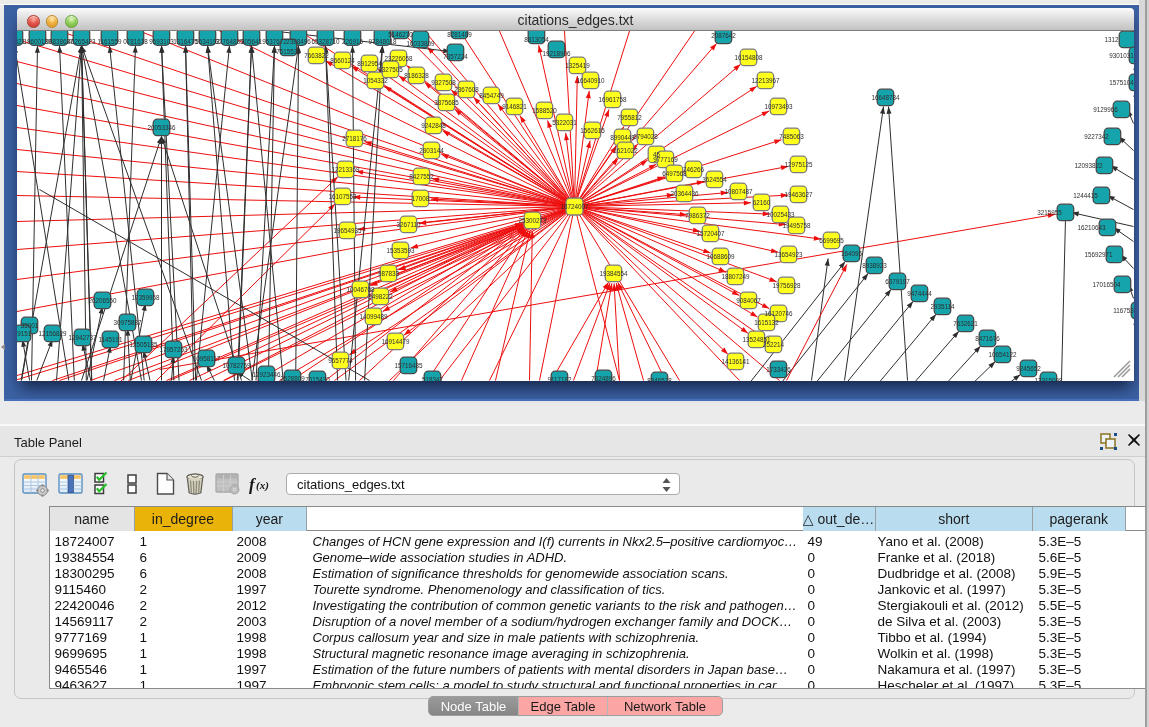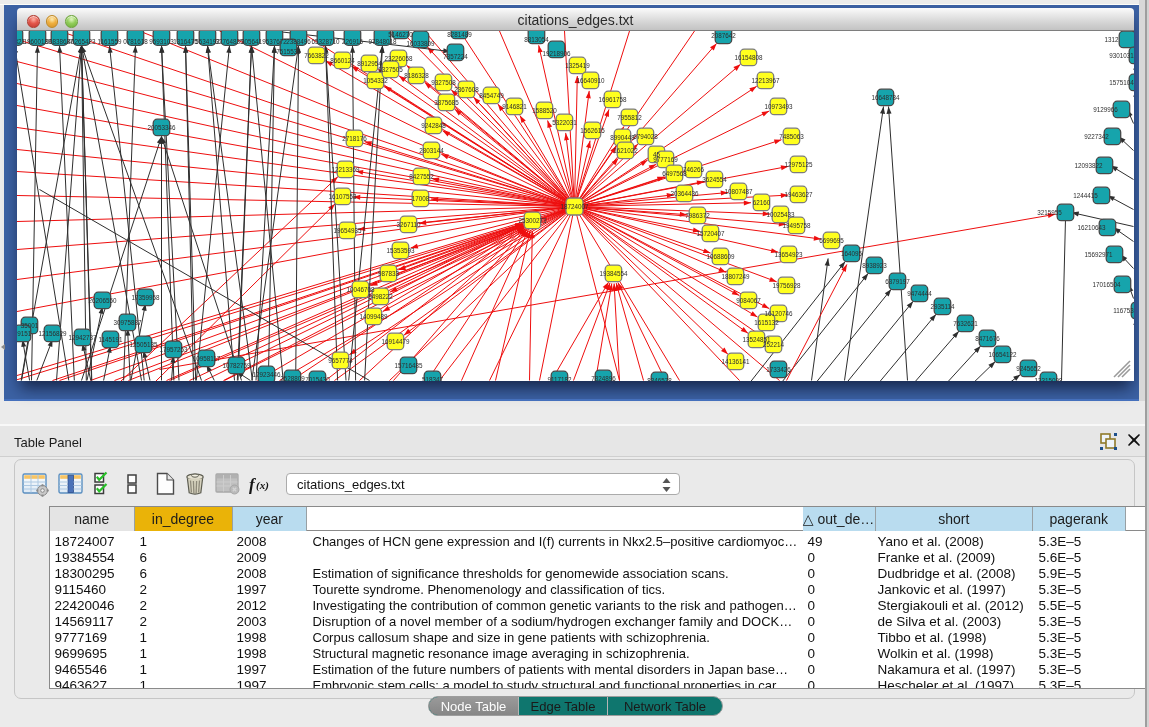--- a/index.html
+++ b/index.html
@@ -31,23 +31,23 @@
   background:#eaeaea; border:1px solid #c6c6c6; border-radius:7px; }
 .dd { position:absolute; left:271px; top:13px; width:394px; height:22px; background:#fff;
   border:1px solid #ababab; border-radius:4px; font-size:13px; color:#111; padding:3px 0 0 10px; }
 .table { position:absolute; left:2px; top:45.5px; width:1118px; height:183.5px;
   background:#fff; border:1px solid #8a8a8a; overflow:hidden;margin-left:32px; }
 .thead { position:absolute; left:0; top:0; width:100%; height:24px; border-bottom:1px solid #8a8a8a;
   font-size:14px; color:#1c1c1c; }
 .th { position:absolute; top:0; height:24px; text-align:center; padding-top:4px;
   background:#b9dcef; border-right:1px solid #98a0a4; }
 .tb { position:absolute; font-size:13.5px; color:#101010; white-space:nowrap; }
-.tbt { font-size:13px; }
+.tbt { font-size:13px;font-style:italic; }
 .tabs { position:absolute; left:428px; top:272px; height:20px; display:flex;
-  border:1px solid #9d9d9d; border-radius:10px; overflow:hidden; background:#0f766e; font-size:13px; }
+  border:1px solid #9d9d9d; border-radius:5px; overflow:hidden; background:#fca5a5; font-size:13px; }
 .tab { padding-top:2px; text-align:center; color:#1a1a1a; }
 .tab.sel { background:linear-gradient(#9a9a9a,#868686); color:#fdfdfd; }
 .tab + .tab { border-left:1px solid #b5b5b5; }
 .mem { position:absolute; right:40px; top:307px; font-size:11px; color:#222; }
 .memdot { position:absolute; right:17px; top:305px; width:14px; height:14px; border-radius:50%;
   background:#35c32f; border:1px solid #4c6b4a; }
 </style></head>
 <body>
 <div class="blue">
   <div class="win">
@@ -841,22 +841,23 @@
       <div class="tb" style="left:4.5px;top:27.5px">18724007</div>
 <div class="tb" style="left:89.5px;top:27.5px">1</div>
 <div class="tb" style="left:186.5px;top:27.5px">2008</div>
 <div class="tb tbt" style="left:262.5px;top:27.5px">Changes of HCN gene expression and I(f) currents in Nkx2.5–positive cardiomyoc…</div>
 <div class="tb" style="left:757.5px;top:27.5px">49</div>
 <div class="tb" style="left:827.5px;top:27.5px">Yano et al. (2008)</div>
 <div class="tb" style="left:988.5px;top:27.5px">5.3E–5</div>
 <div class="tb" style="left:4.5px;top:43.5px">19384554</div>
 <div class="tb" style="left:89.5px;top:43.5px">6</div>
 <div class="tb" style="left:186.5px;top:43.5px">2009</div>
+<div class="tb tbt" style="left:262.5px;top:43.5px">Genome–wide association studies in ADHD.</div>
 <div class="tb" style="left:757.5px;top:43.5px">0</div>
-<div class="tb" style="left:827.5px;top:43.5px">Franke et al. (2009)</div>
+<div class="tb" style="left:827.5px;top:43.5px">Franke et al. (2018)</div>
 <div class="tb" style="left:988.5px;top:43.5px">5.6E–5</div>
 <div class="tb" style="left:4.5px;top:59.5px">18300295</div>
 <div class="tb" style="left:89.5px;top:59.5px">6</div>
 <div class="tb" style="left:186.5px;top:59.5px">2008</div>
 <div class="tb tbt" style="left:262.5px;top:59.5px">Estimation of significance thresholds for genomewide association scans.</div>
 <div class="tb" style="left:757.5px;top:59.5px">0</div>
 <div class="tb" style="left:827.5px;top:59.5px">Dudbridge et al. (2008)</div>
 <div class="tb" style="left:988.5px;top:59.5px">5.9E–5</div>
 <div class="tb" style="left:4.5px;top:75.5px">9115460</div>
 <div class="tb" style="left:89.5px;top:75.5px">2</div>
@@ -875,23 +876,23 @@
 <div class="tb" style="left:4.5px;top:107.5px">14569117</div>
 <div class="tb" style="left:89.5px;top:107.5px">2</div>
 <div class="tb" style="left:186.5px;top:107.5px">2003</div>
 <div class="tb tbt" style="left:262.5px;top:107.5px">Disruption of a novel member of a sodium/hydrogen exchanger family and DOCK…</div>
 <div class="tb" style="left:757.5px;top:107.5px">0</div>
 <div class="tb" style="left:827.5px;top:107.5px">de Silva et al. (2003)</div>
 <div class="tb" style="left:988.5px;top:107.5px">5.3E–5</div>
 <div class="tb" style="left:4.5px;top:123.5px">9777169</div>
 <div class="tb" style="left:89.5px;top:123.5px">1</div>
 <div class="tb" style="left:186.5px;top:123.5px">1998</div>
-<div class="tb tbt" style="left:262.5px;top:123.5px">Corpus callosum shape and size in gene patients with schizophrenia.</div>
+<div class="tb tbt" style="left:262.5px;top:123.5px">Corpus callosum year and size in male patients with schizophrenia.</div>
 <div class="tb" style="left:757.5px;top:123.5px">0</div>
-<div class="tb" style="left:827.5px;top:123.5px">Tibbo et al. (1998)</div>
+<div class="tb" style="left:827.5px;top:123.5px">Tibbo et al. (1994)</div>
 <div class="tb" style="left:988.5px;top:123.5px">5.3E–5</div>
 <div class="tb" style="left:4.5px;top:139.5px">9699695</div>
 <div class="tb" style="left:89.5px;top:139.5px">1</div>
 <div class="tb" style="left:186.5px;top:139.5px">1998</div>
 <div class="tb tbt" style="left:262.5px;top:139.5px">Structural magnetic resonance image averaging in schizophrenia.</div>
 <div class="tb" style="left:757.5px;top:139.5px">0</div>
 <div class="tb" style="left:827.5px;top:139.5px">Wolkin et al. (1998)</div>
 <div class="tb" style="left:988.5px;top:139.5px">5.3E–5</div>
 <div class="tb" style="left:4.5px;top:155.5px">9465546</div>
 <div class="tb" style="left:89.5px;top:155.5px">1</div>

